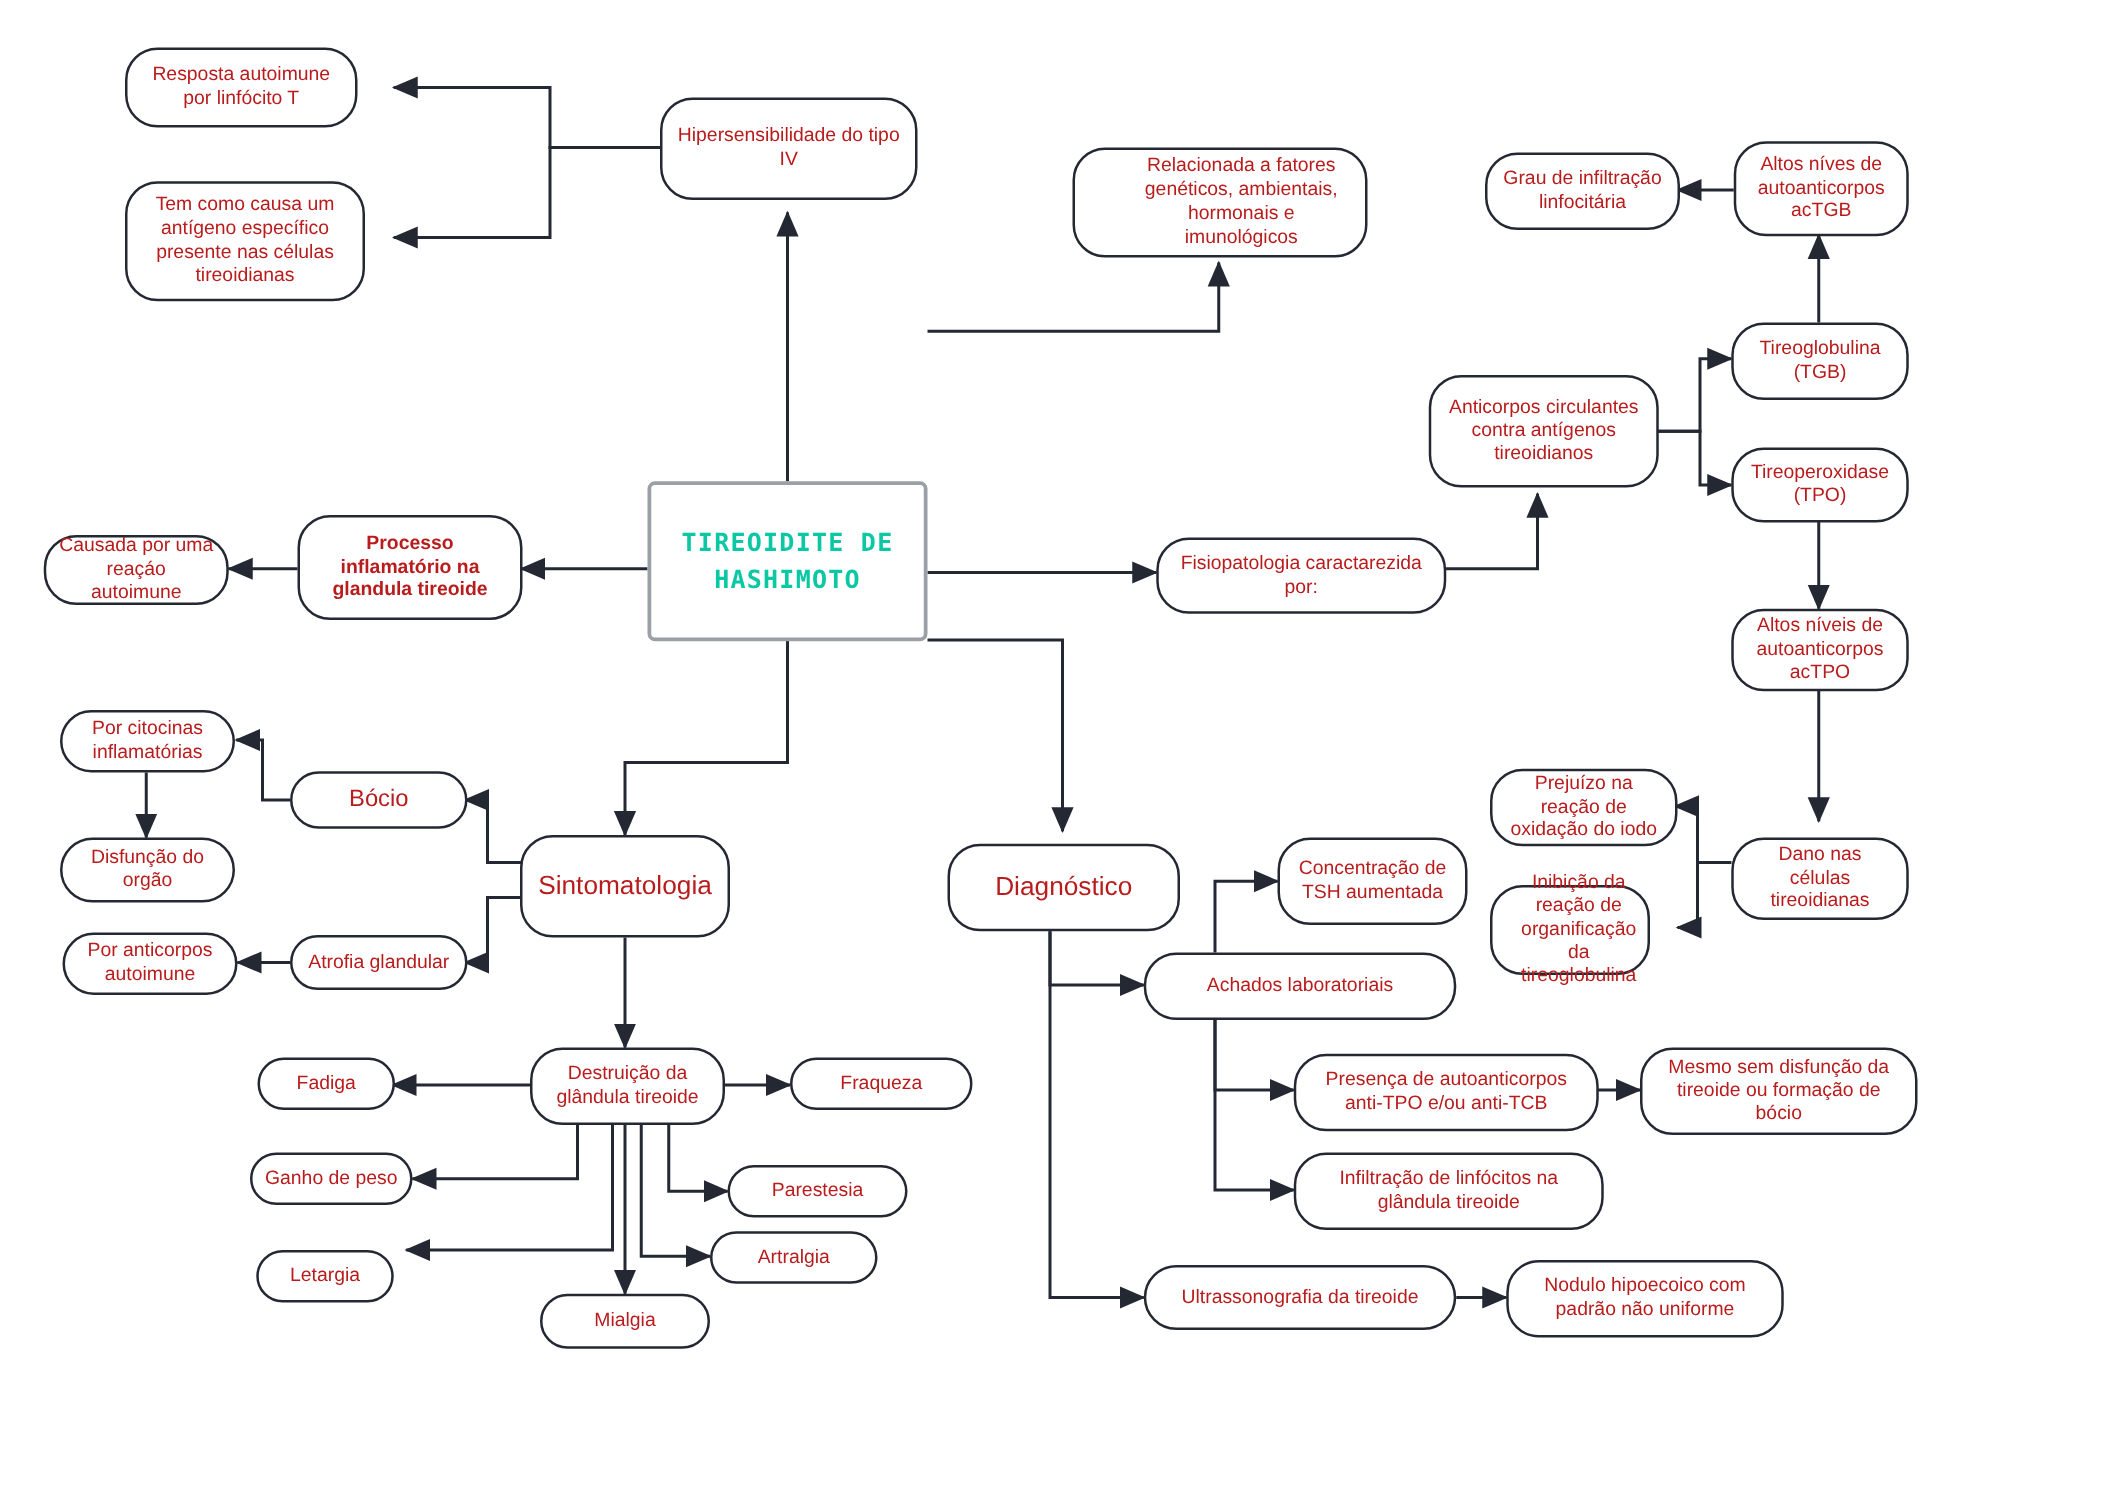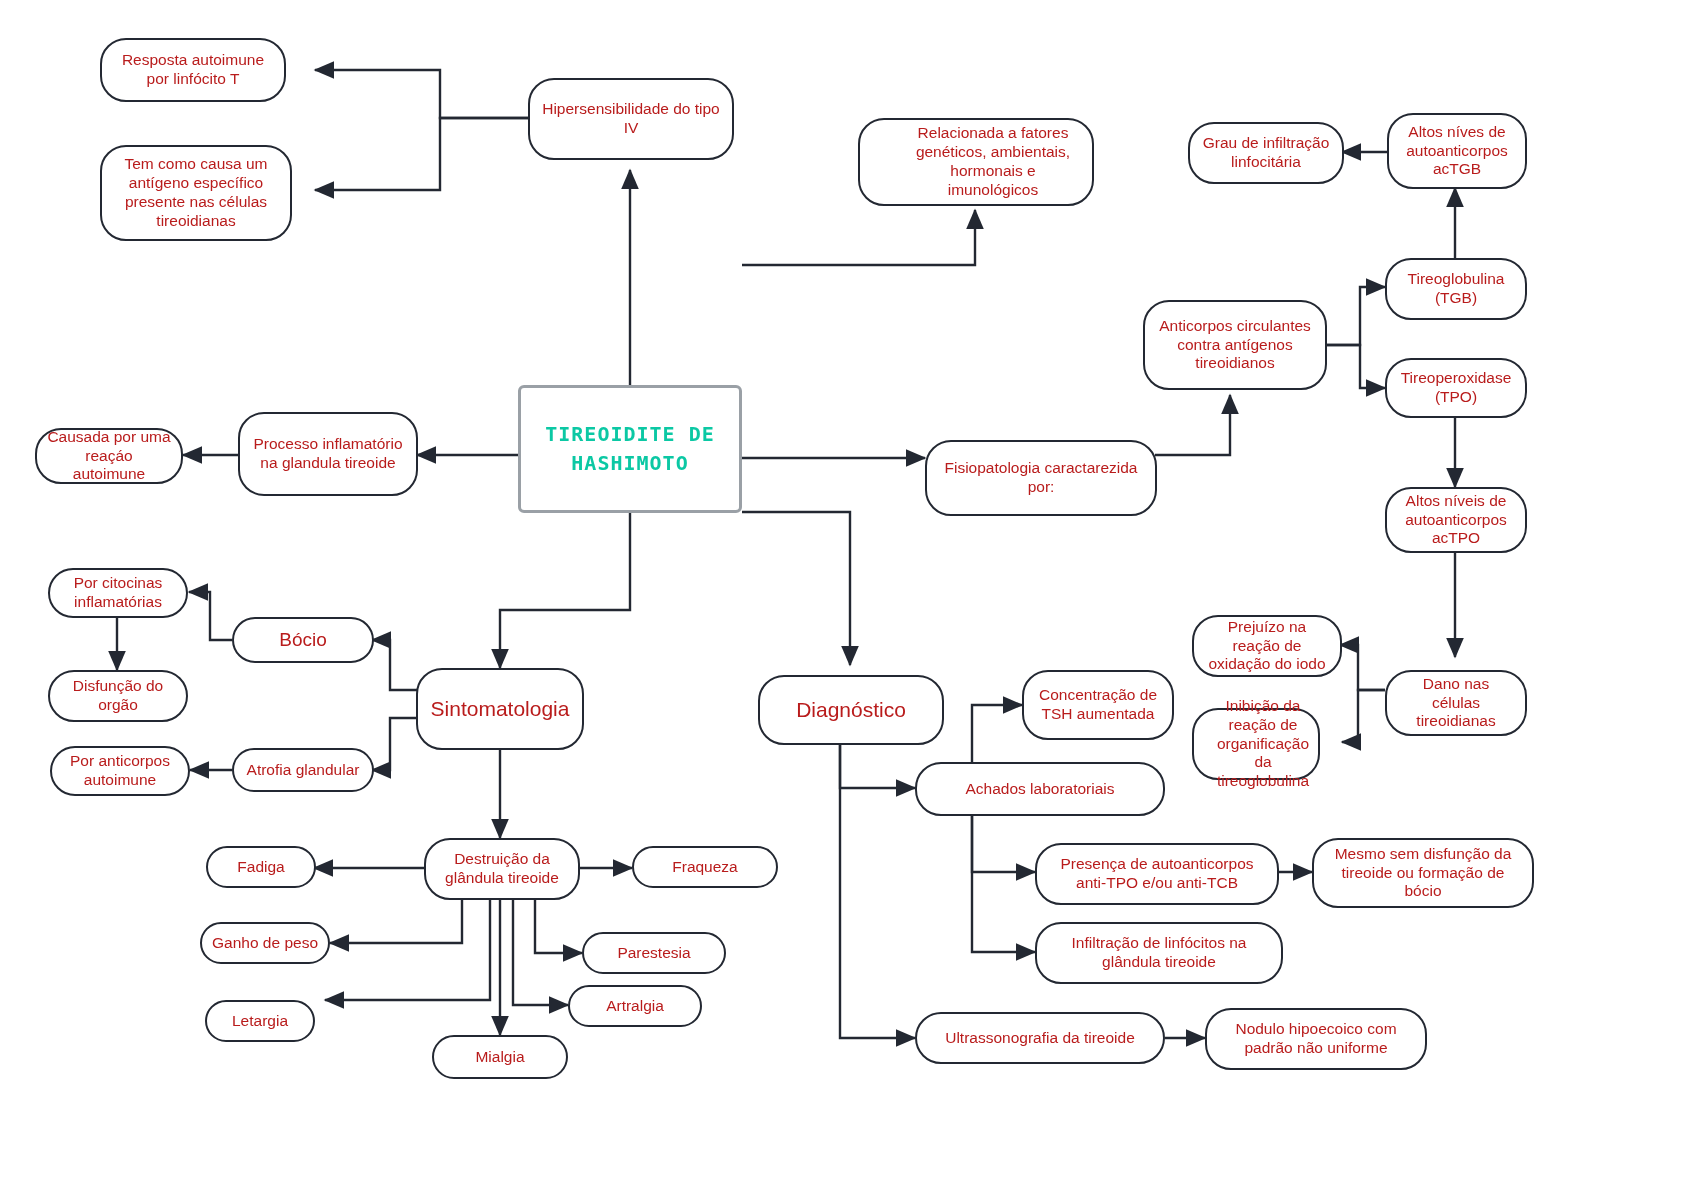--- a/index.html
+++ b/index.html
@@ -134,31 +134,31 @@
   <div class="node" style="left:1188px;top:122px;width:156px;height:62px;">Grau de infiltração linfocitária</div>
 
   <div class="node" style="left:1387px;top:113px;width:140px;height:76px;">Altos níves de autoanticorpos acTGB</div>
 
   <div class="node" style="left:1385px;top:258px;width:142px;height:62px;">Tireoglobulina (TGB)</div>
 
   <div class="node" style="left:1385px;top:358px;width:142px;height:60px;">Tireoperoxidase (TPO)</div>
 
   <div class="node" style="left:1143px;top:300px;width:184px;height:90px;">Anticorpos circulantes contra antígenos tireoidianos</div>
 
-  <div class="node" style="left:925px;top:440px;width:232px;height:76px;">Fisiopatologia caractarezida por:</div>
+  <div class="node" style="left:925px;top:430px;width:232px;height:61px;">Fisiopatologia caractarezida por:</div>
 
   <div class="node" style="left:1385px;top:487px;width:142px;height:66px;text-align:center;">Altos níveis de autoanticorpos acTPO</div>
 
   <div class="node" style="left:1385px;top:658px;width:142px;height:66px;margin-top:12px;">Dano nas células tireoidianas</div>
 
   <div class="node" style="left:1192px;top:615px;width:150px;height:62px;">Prejuízo na reação de oxidação do iodo</div>
 
   <div class="node" style="left:1192px;top:708px;width:128px;height:72px;padding-left:24px;">Inibição da reação de organificação da tireoglobulina</div>
 
-  <div class="node" style="left:238px;top:412px;width:180px;height:84px;">Processo inflamatório na glandula tireoide</div>
+  <div class="node" style="left:238px;top:412px;width:180px;height:84px;font-weight:bold;">Processo inflamatório na glandula tireoide</div>
 
   <div class="node" style="left:35px;top:428px;width:148px;height:56px;">Causada por uma reaçáo autoimune</div>
 
   <div class="node big" style="left:416px;top:668px;width:168px;height:82px;">Sintomatologia</div>
 
   <div class="node mid" style="left:232px;top:617px;width:142px;height:46px;">Bócio</div>
 
   <div class="node" style="left:48px;top:568px;width:140px;height:50px;">Por citocinas inflamatórias</div>
 
   <div class="node" style="left:48px;top:670px;width:140px;height:52px;">Disfunção do orgão</div>

